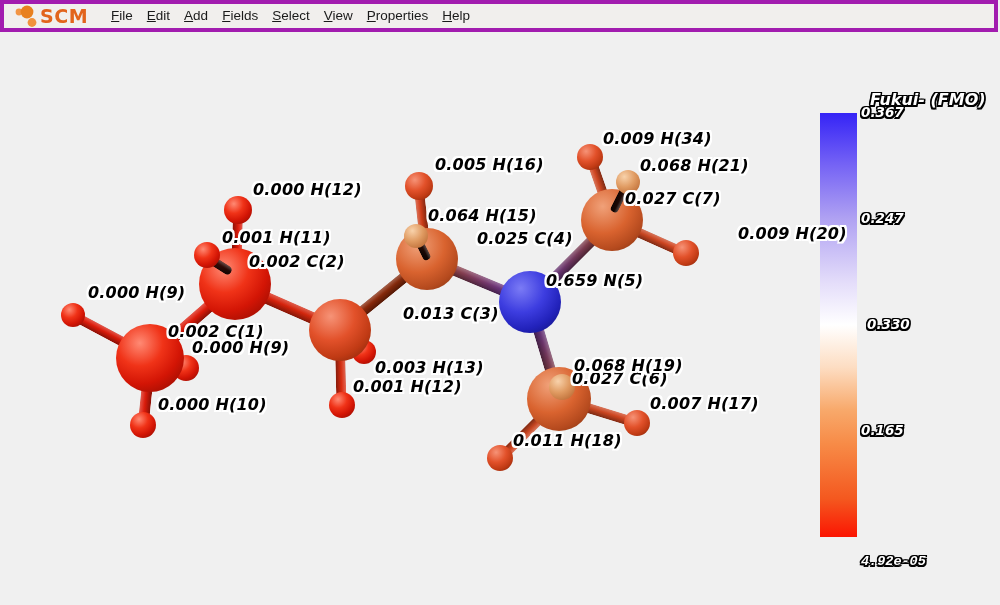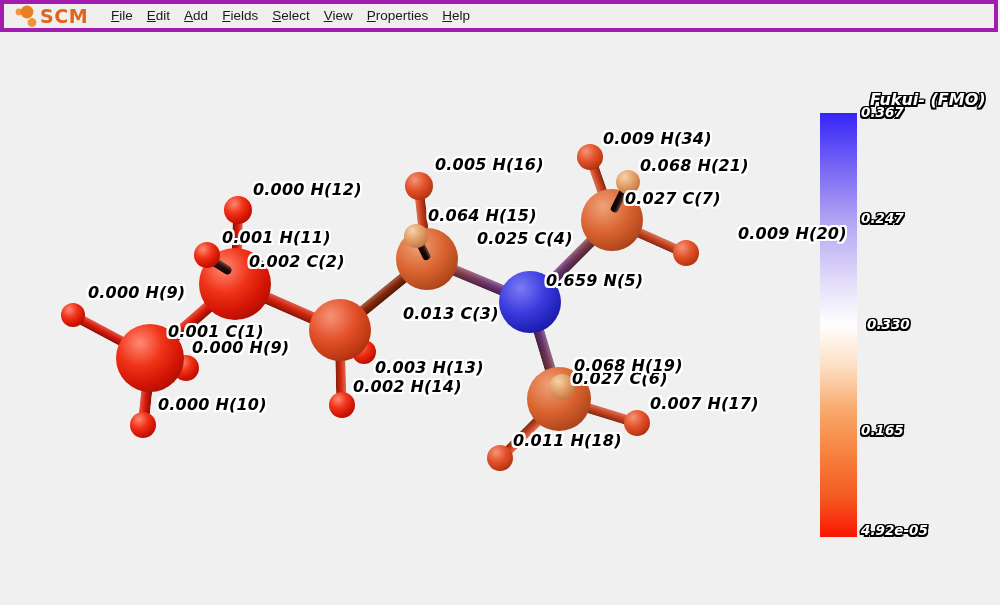--- a/index.html
+++ b/index.html
@@ -81,21 +81,21 @@
         <div class="bond" style="left: 513.017px; top: 255.5px; width: 115.966px; height: 11px; transform: rotate(-45deg); z-index: 2; background: linear-gradient(rgba(255, 255, 255, 0.28), rgba(0, 0, 0, 0) 45%, rgba(0, 0, 0, 0.38)), linear-gradient(90deg, rgb(79, 42, 154), rgb(143, 66, 38));"></div>
         <div class="bond" style="left: 493.879px; top: 345px; width: 101.242px; height: 11px; transform: rotate(73.355deg); z-index: 2; background: linear-gradient(rgba(255, 255, 255, 0.28), rgba(0, 0, 0, 0) 45%, rgba(0, 0, 0, 0.38)), linear-gradient(90deg, rgb(79, 42, 154), rgb(143, 66, 38));"></div>
         <div class="bond" style="left: 567.635px; top: 183.5px; width: 66.7308px; height: 10px; transform: rotate(-109.25deg); z-index: 2; background: linear-gradient(rgba(255, 255, 255, 0.28), rgba(0, 0, 0, 0) 45%, rgba(0, 0, 0, 0.38)), linear-gradient(90deg, rgb(188, 69, 32), rgb(212, 68, 32));"></div>
         <div class="bond" style="left: 608.488px; top: 231.5px; width: 81.0247px; height: 10px; transform: rotate(24.0343deg); z-index: 2; background: linear-gradient(rgba(255, 255, 255, 0.28), rgba(0, 0, 0, 0) 45%, rgba(0, 0, 0, 0.38)), linear-gradient(90deg, rgb(188, 69, 32), rgb(212, 68, 32));"></div>
         <div class="bond" style="left: 557.196px; top: 406px; width: 81.6088px; height: 10px; transform: rotate(17.1027deg); z-index: 2; background: linear-gradient(rgba(255, 255, 255, 0.28), rgba(0, 0, 0, 0) 45%, rgba(0, 0, 0, 0.38)), linear-gradient(90deg, rgb(188, 69, 32), rgb(212, 68, 32));"></div>
         <div class="bond" style="left: 487.781px; top: 423.5px; width: 83.4386px; height: 10px; transform: rotate(135deg); z-index: 2; background: linear-gradient(rgba(255, 255, 255, 0.28), rgba(0, 0, 0, 0) 45%, rgba(0, 0, 0, 0.38)), linear-gradient(90deg, rgb(188, 69, 32), rgb(212, 68, 32));"></div>
         <div class="bond" style="left: 206.962px; top: 260.5px; width: 26.0768px; height: 9px; transform: rotate(32.4712deg); z-index: 4; background: linear-gradient(rgba(255, 255, 255, 0.28), rgba(0, 0, 0, 0) 45%, rgba(0, 0, 0, 0.38)), linear-gradient(90deg, rgb(71, 16, 10), rgb(28, 6, 3));"></div>
         <div class="bond" style="left: 411.82px; top: 246px; width: 22.3607px; height: 8px; transform: rotate(63.4349deg); z-index: 4; background: linear-gradient(rgba(255, 255, 255, 0.28), rgba(0, 0, 0, 0) 45%, rgba(0, 0, 0, 0.38)), linear-gradient(90deg, rgb(42, 12, 6), rgb(16, 4, 2));"></div>
         <div class="bond" style="left: 604.966px; top: 195px; width: 29.0689px; height: 8px; transform: rotate(116.565deg); z-index: 4; background: linear-gradient(rgba(255, 255, 255, 0.28), rgba(0, 0, 0, 0) 45%, rgba(0, 0, 0, 0.38)), linear-gradient(90deg, rgb(42, 12, 6), rgb(16, 4, 2));"></div>
         <div class="atom red" style="left: 116px; top: 324px; width: 68px; height: 68px; z-index: 3;"></div>
-        <div class="atom-label" style="left: 168px; top: 322px;">0.001 C(1)</div>
+        <div class="atom-label" style="left: 168px; top: 322px;">0.002 C(1)</div>
         <div class="atom red" style="left: 199px; top: 248px; width: 72px; height: 72px; z-index: 3;"></div>
         <div class="atom-label" style="left: 249px; top: 252px;">0.002 C(2)</div>
         <div class="atom redorange" style="left: 309px; top: 299px; width: 62px; height: 62px; z-index: 3;"></div>
         <div class="atom-label" style="left: 376px; top: 304px; margin-left: 27px;">0.013 C(3)</div>
         <div class="atom orange" style="left: 396px; top: 228px; width: 62px; height: 62px; z-index: 3;"></div>
         <div class="atom-label" style="left: 434px; top: 229px; padding-left: 43px;">0.025 C(4)</div>
         <div class="atom blue" style="left: 499px; top: 271px; width: 62px; height: 62px; z-index: 3;"></div>
         <div class="atom-label" style="left: 546px; top: 271px;">0.659 N(5)</div>
         <div class="atom orange" style="left: 527px; top: 367px; width: 64px; height: 64px; z-index: 3;"></div>
         <div class="atom-label" style="left: 572px; top: 369px;">0.027 C(6)</div>
@@ -107,21 +107,21 @@
         <div class="atom-label" style="left: 88px; top: 283px;">0.000 H(9)</div>
         <div class="atom red" style="left: 130px; top: 412px; width: 26px; height: 26px; z-index: 3;"></div>
         <div class="atom-label" style="left: 158px; top: 395px;">0.000 H(10)</div>
         <div class="atom red" style="left: 194px; top: 242px; width: 26px; height: 26px; z-index: 5;"></div>
         <div class="atom-label" style="left: 222px; top: 228px;">0.001 H(11)</div>
         <div class="atom red" style="left: 224px; top: 196px; width: 28px; height: 28px; z-index: 3;"></div>
         <div class="atom-label" style="left: 253px; top: 180px; text-align: right;">0.000 H(12)</div>
         <div class="atom red" style="left: 352px; top: 340px; width: 24px; height: 24px; z-index: 1;"></div>
         <div class="atom-label" style="left: 375px; top: 322px; margin-top: 36px;">0.003 H(13)</div>
         <div class="atom red" style="left: 329px; top: 392px; width: 26px; height: 26px; z-index: 3;"></div>
-        <div class="atom-label" style="left: 353px; top: 377px;">0.002 H(14)</div>
+        <div class="atom-label" style="left: 353px; top: 377px;">0.001 H(12)</div>
         <div class="atom tan" style="left: 404px; top: 224px; width: 24px; height: 24px; z-index: 5;"></div>
         <div class="atom-label" style="left: 428px; top: 206px;">0.064 H(15)</div>
         <div class="atom redorange" style="left: 405px; top: 172px; width: 28px; height: 28px; z-index: 3;"></div>
         <div class="atom-label" style="left: 435px; top: 155px;">0.005 H(16)</div>
         <div class="atom redorange" style="left: 624px; top: 410px; width: 26px; height: 26px; z-index: 3;"></div>
         <div class="atom-label" style="left: 650px; top: 394px;">0.007 H(17)</div>
         <div class="atom redorange" style="left: 487px; top: 445px; width: 26px; height: 26px; z-index: 3;"></div>
         <div class="atom-label" style="left: 513px; top: 431px;">0.011 H(18)</div>
         <div class="atom tan" style="left: 549px; top: 374px; width: 26px; height: 26px; z-index: 5;"></div>
         <div class="atom-label" style="left: 574px; top: 356px;">0.068 H(19)</div>
@@ -134,18 +134,18 @@
       </div>
 
     <div class="colorbar">
       <div class="cb-title cb-text">Fukui- (FMO)</div>
       <div class="cb-bar" id="cb-bar" style="background: linear-gradient(rgb(53, 36, 246) 0%, rgb(116, 98, 245) 12%, rgb(176, 162, 242) 25%, rgb(228, 221, 250) 40%, rgb(255, 255, 255) 50%, rgb(253, 221, 194) 60%, rgb(248, 169, 107) 70%, rgb(247, 139, 71) 78%, rgb(244, 88, 31) 91%, rgb(251, 21, 2) 100%);"></div>
       <div id="cb-ticks">
           <span class="cb-tick cb-text" style="top: 14px;">0.367</span>
           <span class="cb-tick cb-text" style="top: 120px;">0.247</span>
           <span class="cb-tick cb-text" style="top: 226px; padding-left: 6px;">0.330</span>
           <span class="cb-tick cb-text" style="top: 332px;">0.165</span>
-          <span class="cb-tick cb-text" style="top: 432px;">4.92e-05</span>
+          <span class="cb-tick cb-text" style="top: 464px; font-family: Liberation Mono, monospace;">4.92e-05</span>
         </div>
     </div>
   </div>
 
 </div>
 
 </body></html>

